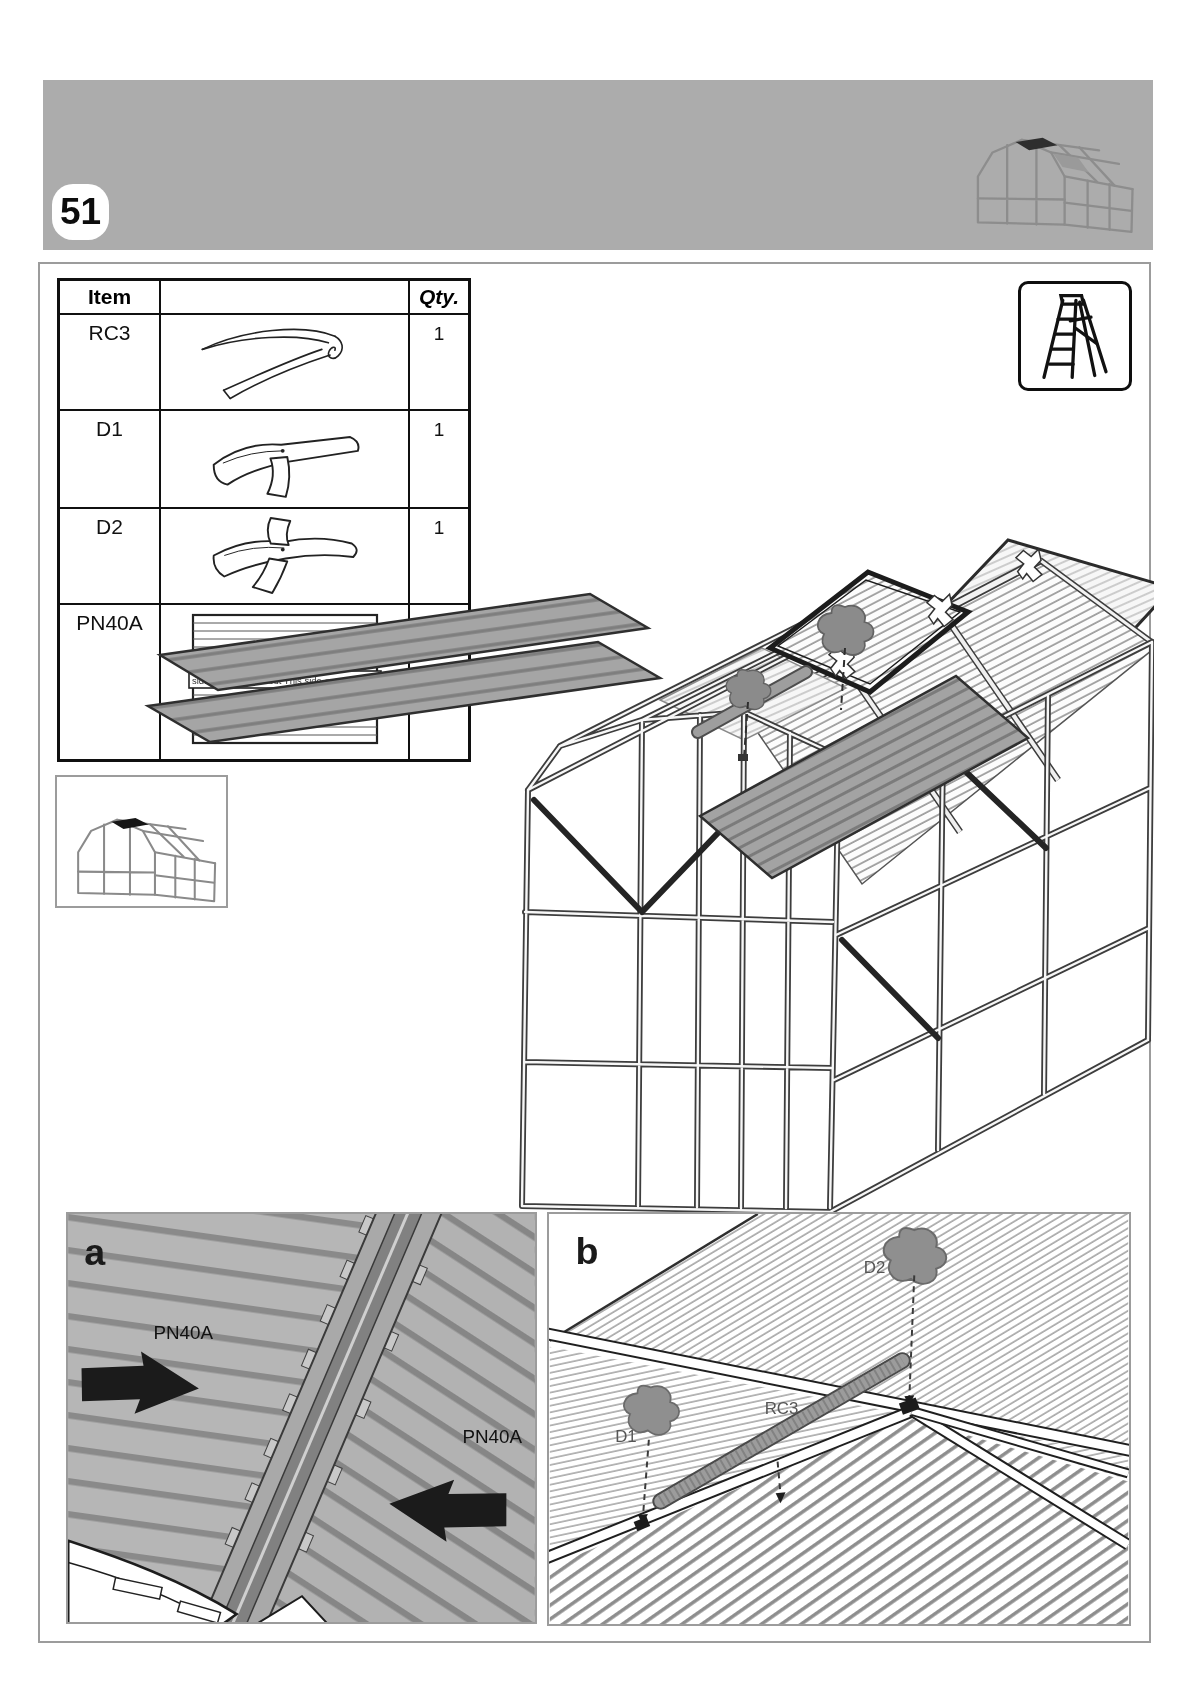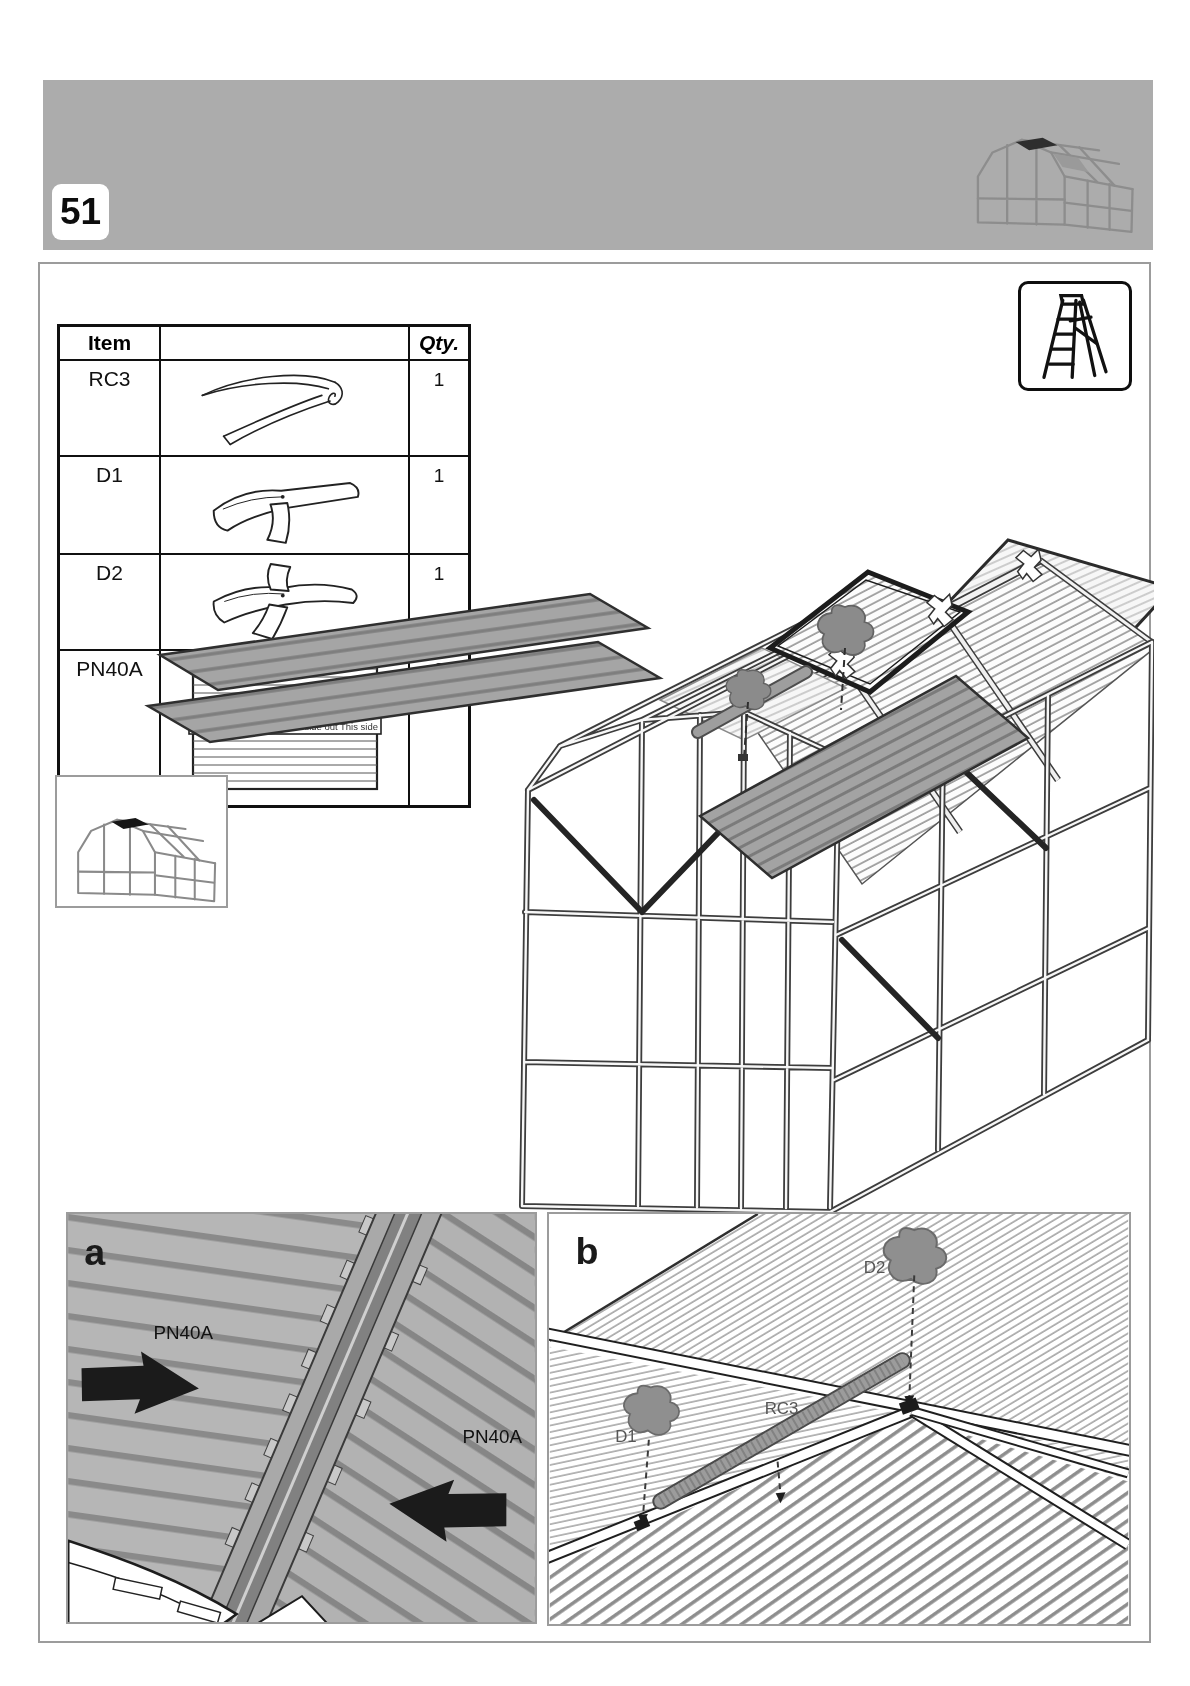--- a/index.html
+++ b/index.html
@@ -2,28 +2,28 @@
 <html><head>
 <meta charset="utf-8">
 <style>
   html,body{margin:0;padding:0;background:#fff;}
   .page{position:relative;width:1190px;height:1686px;background:#ffffff;
         font-family:"Liberation Sans",sans-serif;overflow:hidden;}
   .abs{position:absolute;}
   
   .header-bar{left:43px;top:80px;width:1110px;height:170px;background:#acacac;}
   .step-badge{left:52px;top:184px;width:57px;height:56px;background:#ffffff;
-              border-radius:9px;display:flex;align-items:center;justify-content:center;
+              border-radius:21px;display:flex;align-items:center;justify-content:center;
               font-size:37px;font-weight:bold;color:#0d0d0d;}
   .header-gh{left:955px;top:95px;width:190px;height:140px;color:#8d8d8d;}
   
   .content-box{left:38px;top:262px;width:1113px;height:1381px;border:2px solid #9c9c9c;
                box-sizing:border-box;background:#fff;}
   
-  .parts-table{left:57px;top:278px;border-collapse:collapse;background:#fff;margin-top:46px;}
+  .parts-table{left:57px;top:278px;border-collapse:collapse;background:#fff;}
   .parts-table td,.parts-table th{border:2px solid #101010;padding:0;vertical-align:top;}
   .parts-table{border:3px solid #101010;}
   .th-item{width:99px;height:32px;font-size:21px;font-weight:bold;text-align:center;vertical-align:middle!important;}
   .th-img{width:247px;}
   .th-qty{width:58px;font-size:21px;font-weight:bold;text-align:center;vertical-align:middle!important;font-style:italic;}
   .cell-item{font-size:21px;text-align:center;padding-top:6px!important;color:#111;}
   .cell-qty{font-size:19px;text-align:center;padding-top:8px!important;color:#111;}
   .cell-img{text-align:center;vertical-align:middle!important;}
   
   .ladder-box{left:1018px;top:281px;width:114px;height:110px;border:3px solid #0e0e0e;

